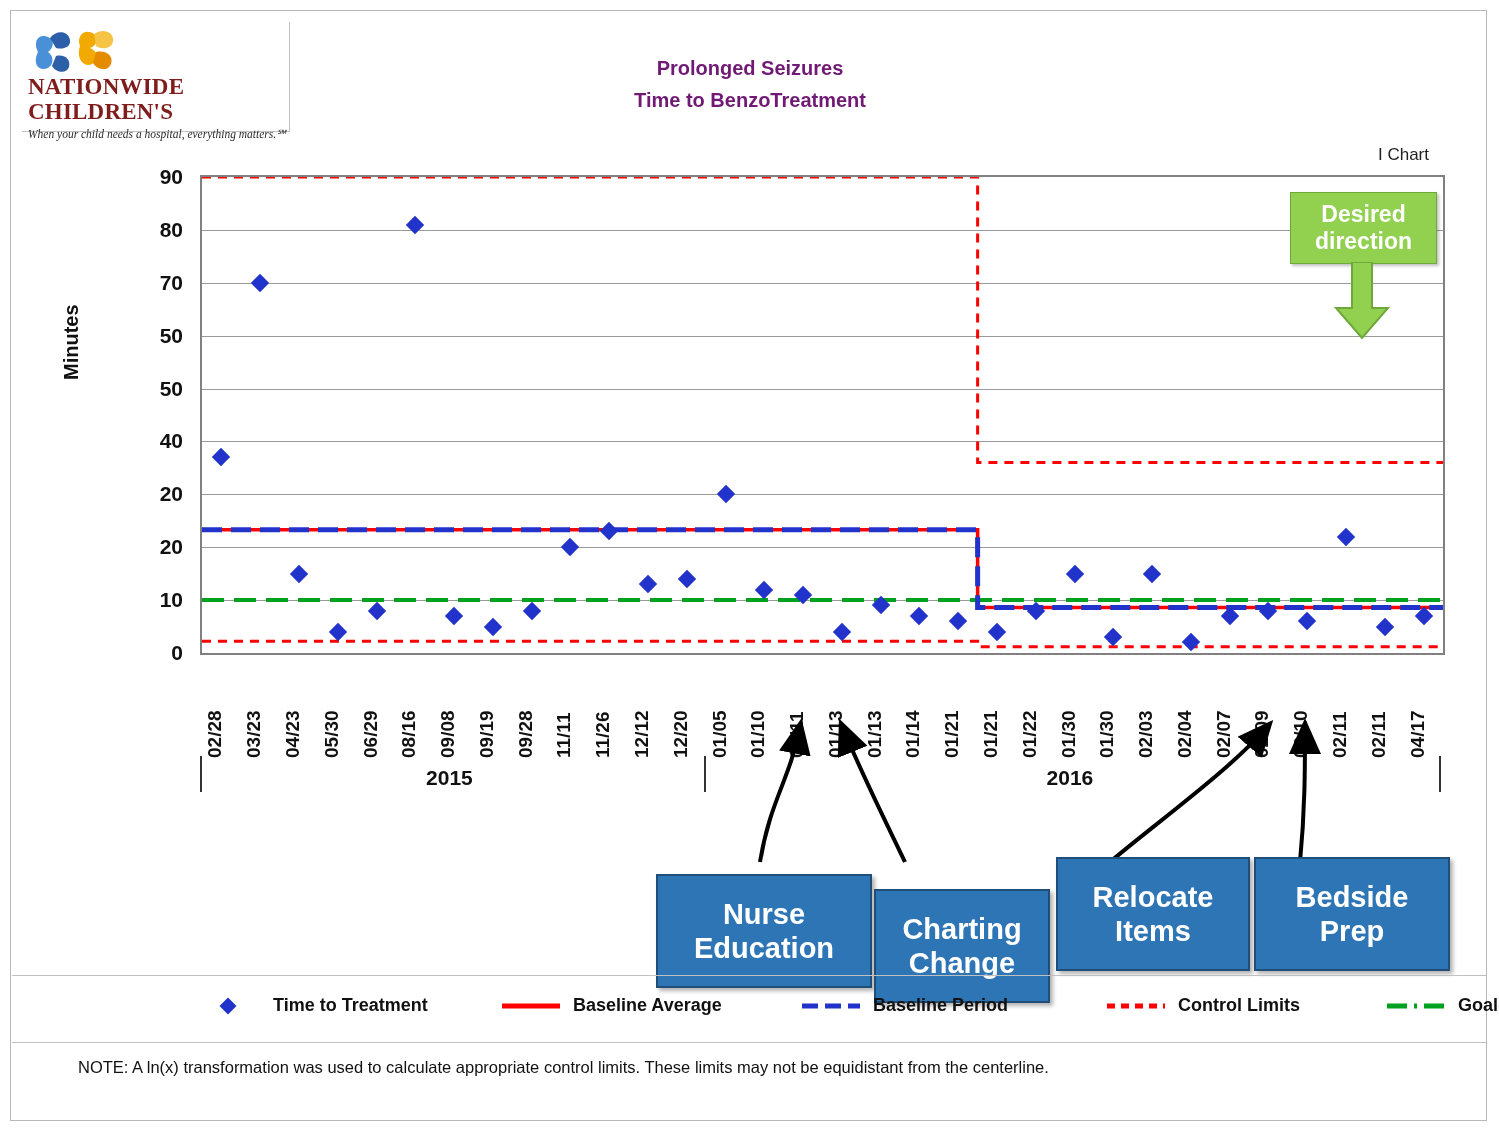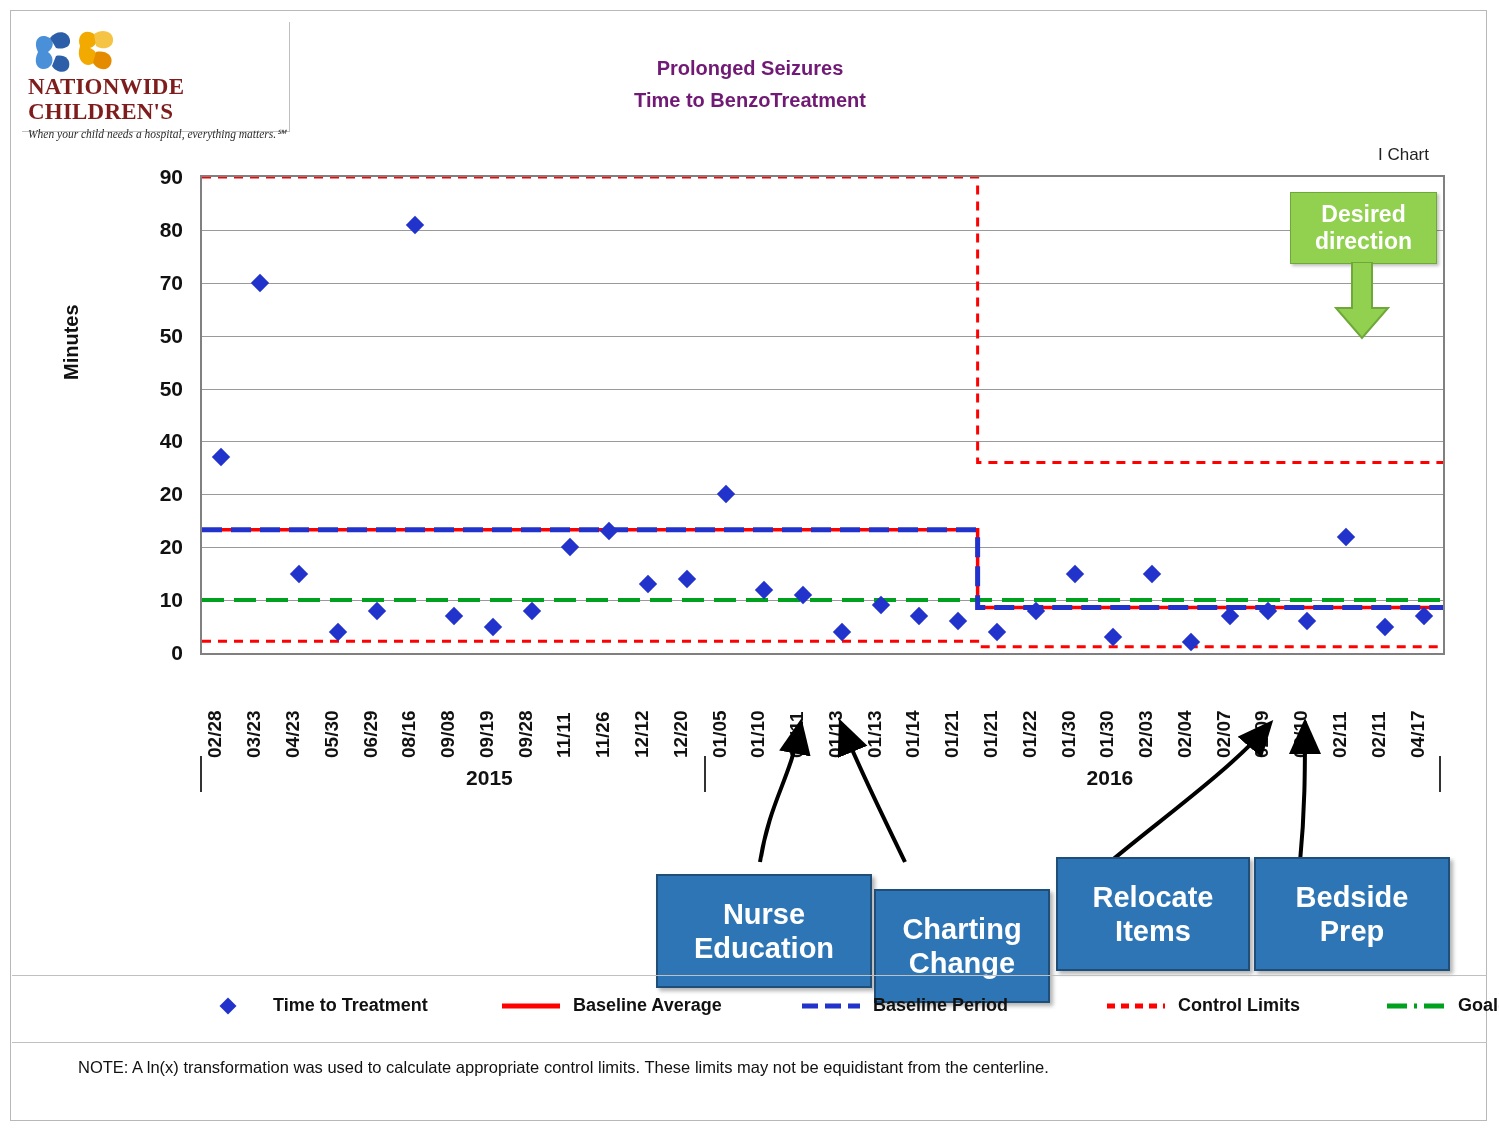--- a/index.html
+++ b/index.html
@@ -63,21 +63,21 @@
   .xtick{
     position:absolute; bottom:0; width:96px; text-align:left;
     font-size:19px; font-weight:bold; color:#111;
     transform:rotate(-90deg); transform-origin:left bottom;
     white-space:nowrap;
   }
   .year-axis{
     position:absolute; left:200px; top:758px; width:1245px; height:34px;
   }
   .year-sep{ position:absolute; top:-2px; width:2px; height:36px; background:#333; }
-  .year-label{ position:absolute; top:8px; font-size:21px; font-weight:bold; color:#111;margin-left:40px; }
+  .year-label{ position:absolute; top:8px; font-size:21px; font-weight:bold; color:#111; }
   .pt{
     position:absolute; width:13px; height:13px; background:#2233cc;
     transform:translate(-50%,-50%) rotate(45deg);
   }
   
   .desired-box{
     position:absolute; left:1290px; top:192px; width:145px; height:70px;
     background:#92d050; border:1px solid #6fa83a;
     display:flex; align-items:center; justify-content:center; text-align:center;
     font-size:23px; font-weight:bold; color:#ffffff; line-height:27px;

